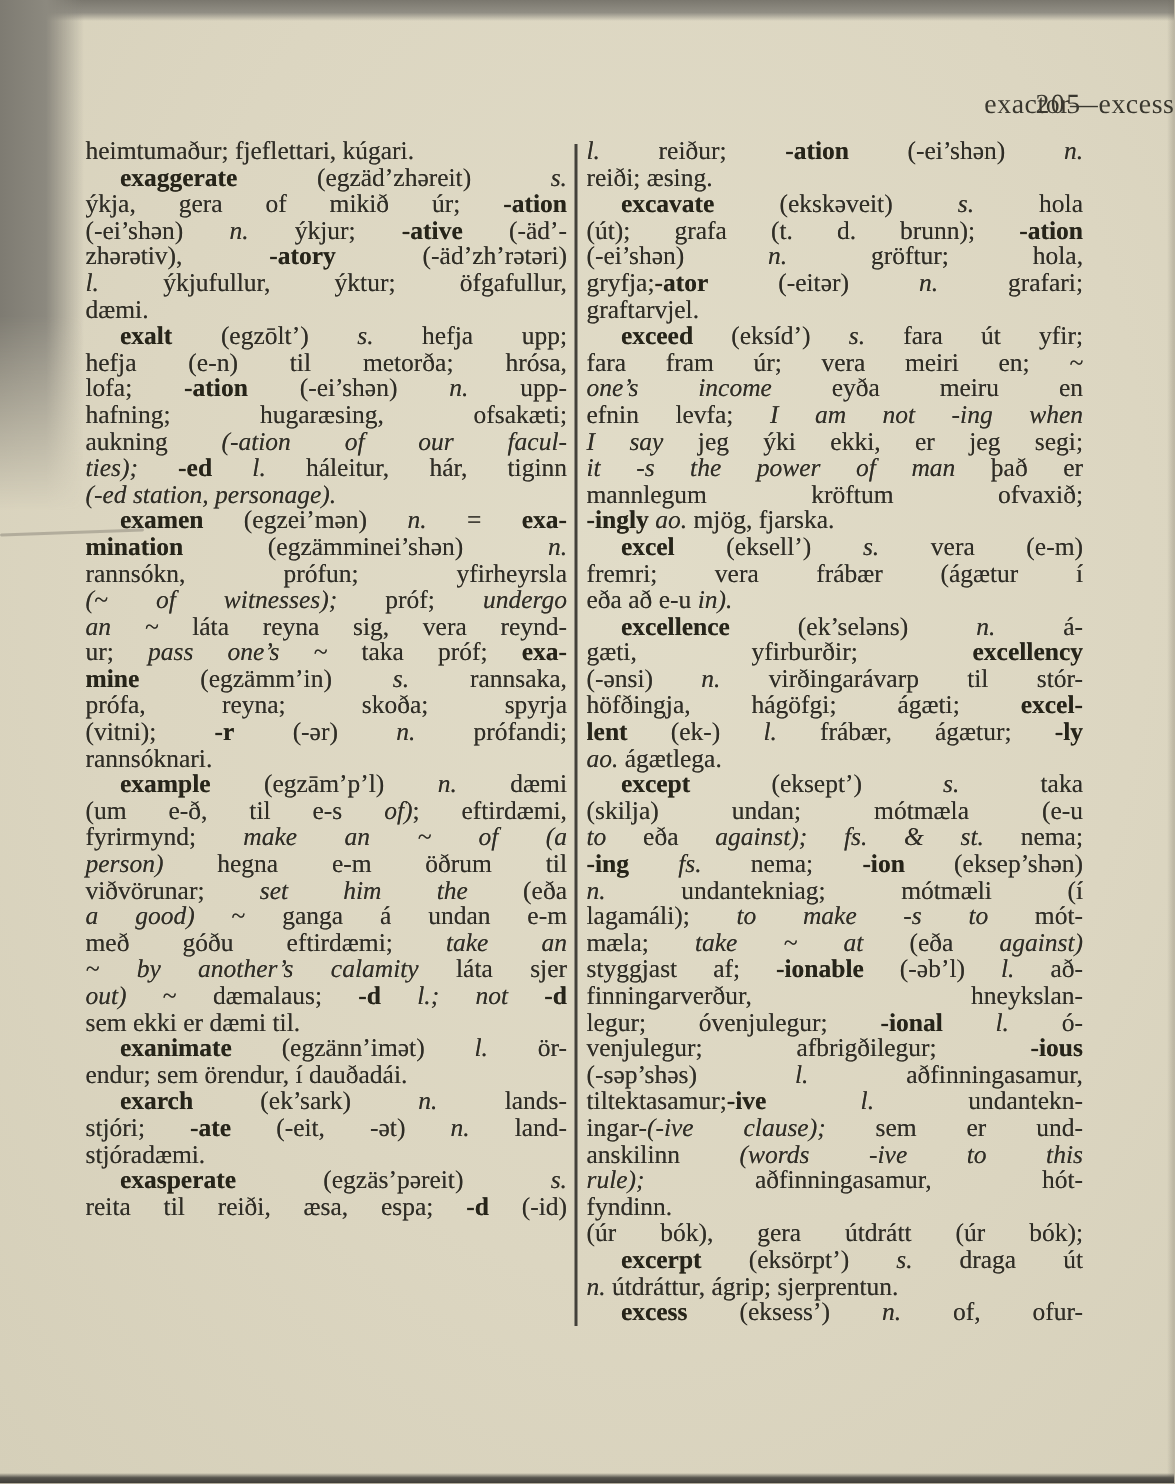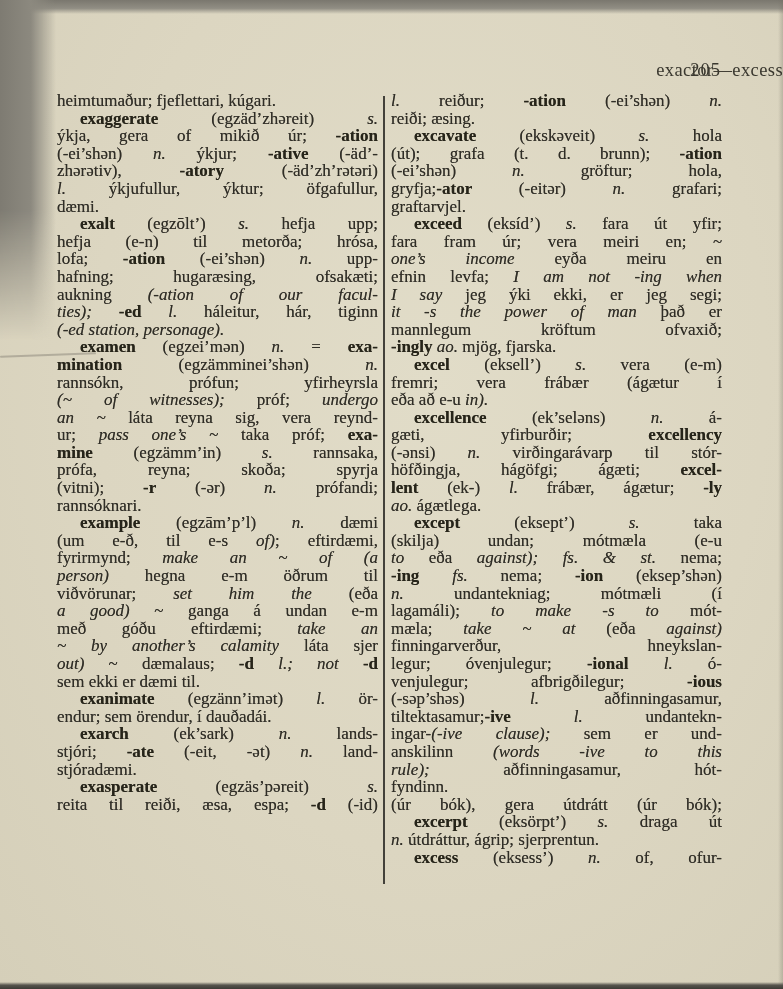--- a/index.html
+++ b/index.html
@@ -151,20 +151,21 @@
       <div class="line"><span class="st-r">höfðingja, hágöfgi; ágæti; </span><span class="st-b">excel-</span></div>
       <div class="line"><span class="st-b">lent</span><span class="st-r"> (ek-) </span><span class="st-i">l.</span><span class="st-r"> frábær, ágætur; </span><span class="st-b">-ly</span></div>
       <div class="line last"><span class="st-i">ao.</span><span class="st-r"> ágætlega.</span></div>
       <div class="line ind"><span class="st-b">except</span><span class="st-r"> (eksept’) </span><span class="st-i">s.</span><span class="st-r"> taka</span></div>
       <div class="line"><span class="st-r">(skilja) undan; mótmæla (e-u</span></div>
       <div class="line"><span class="st-i">to</span><span class="st-r"> eða </span><span class="st-i">against); fs. &amp; st.</span><span class="st-r"> nema;</span></div>
       <div class="line"><span class="st-b">-ing</span><span class="st-r"> </span><span class="st-i">fs.</span><span class="st-r"> nema; </span><span class="st-b">-ion</span><span class="st-r"> (eksep’shən)</span></div>
       <div class="line"><span class="st-i">n.</span><span class="st-r"> undantekniag; mótmæli (í</span></div>
       <div class="line"><span class="st-r">lagamáli); </span><span class="st-i">to make -s to</span><span class="st-r"> mót-</span></div>
       <div class="line"><span class="st-r">mæla; </span><span class="st-i">take ~ at</span><span class="st-r"> (eða </span><span class="st-i">against)</span></div>
+      <div class="line"><span class="st-r">styggjast af; </span><span class="st-b">-ionable</span><span class="st-r"> (-əb’l) </span><span class="st-i">l.</span><span class="st-r"> að-</span></div>
       <div class="line"><span class="st-r">finningarverður, hneykslan-</span></div>
       <div class="line"><span class="st-r">legur; óvenjulegur; </span><span class="st-b">-ional</span><span class="st-r"> </span><span class="st-i">l.</span><span class="st-r"> ó-</span></div>
       <div class="line"><span class="st-r">venjulegur; afbrigðilegur; </span><span class="st-b">-ious</span></div>
       <div class="line"><span class="st-r">(-səp’shəs) </span><span class="st-i">l.</span><span class="st-r"> aðfinningasamur,</span></div>
       <div class="line"><span class="st-r">tiltektasamur;</span><span class="st-b">-ive</span><span class="st-r"> </span><span class="st-i">l.</span><span class="st-r"> undantekn-</span></div>
       <div class="line"><span class="st-r">ingar-</span><span class="st-i">(-ive clause);</span><span class="st-r"> sem er und-</span></div>
       <div class="line"><span class="st-r">anskilinn </span><span class="st-i">(words -ive to this</span></div>
       <div class="line"><span class="st-i">rule);</span><span class="st-r"> aðfinningasamur, hót-</span></div>
       <div class="line last"><span class="st-r">fyndinn.</span></div>
       <div class="line"><span class="st-r">(úr bók), gera útdrátt (úr bók);</span></div>

